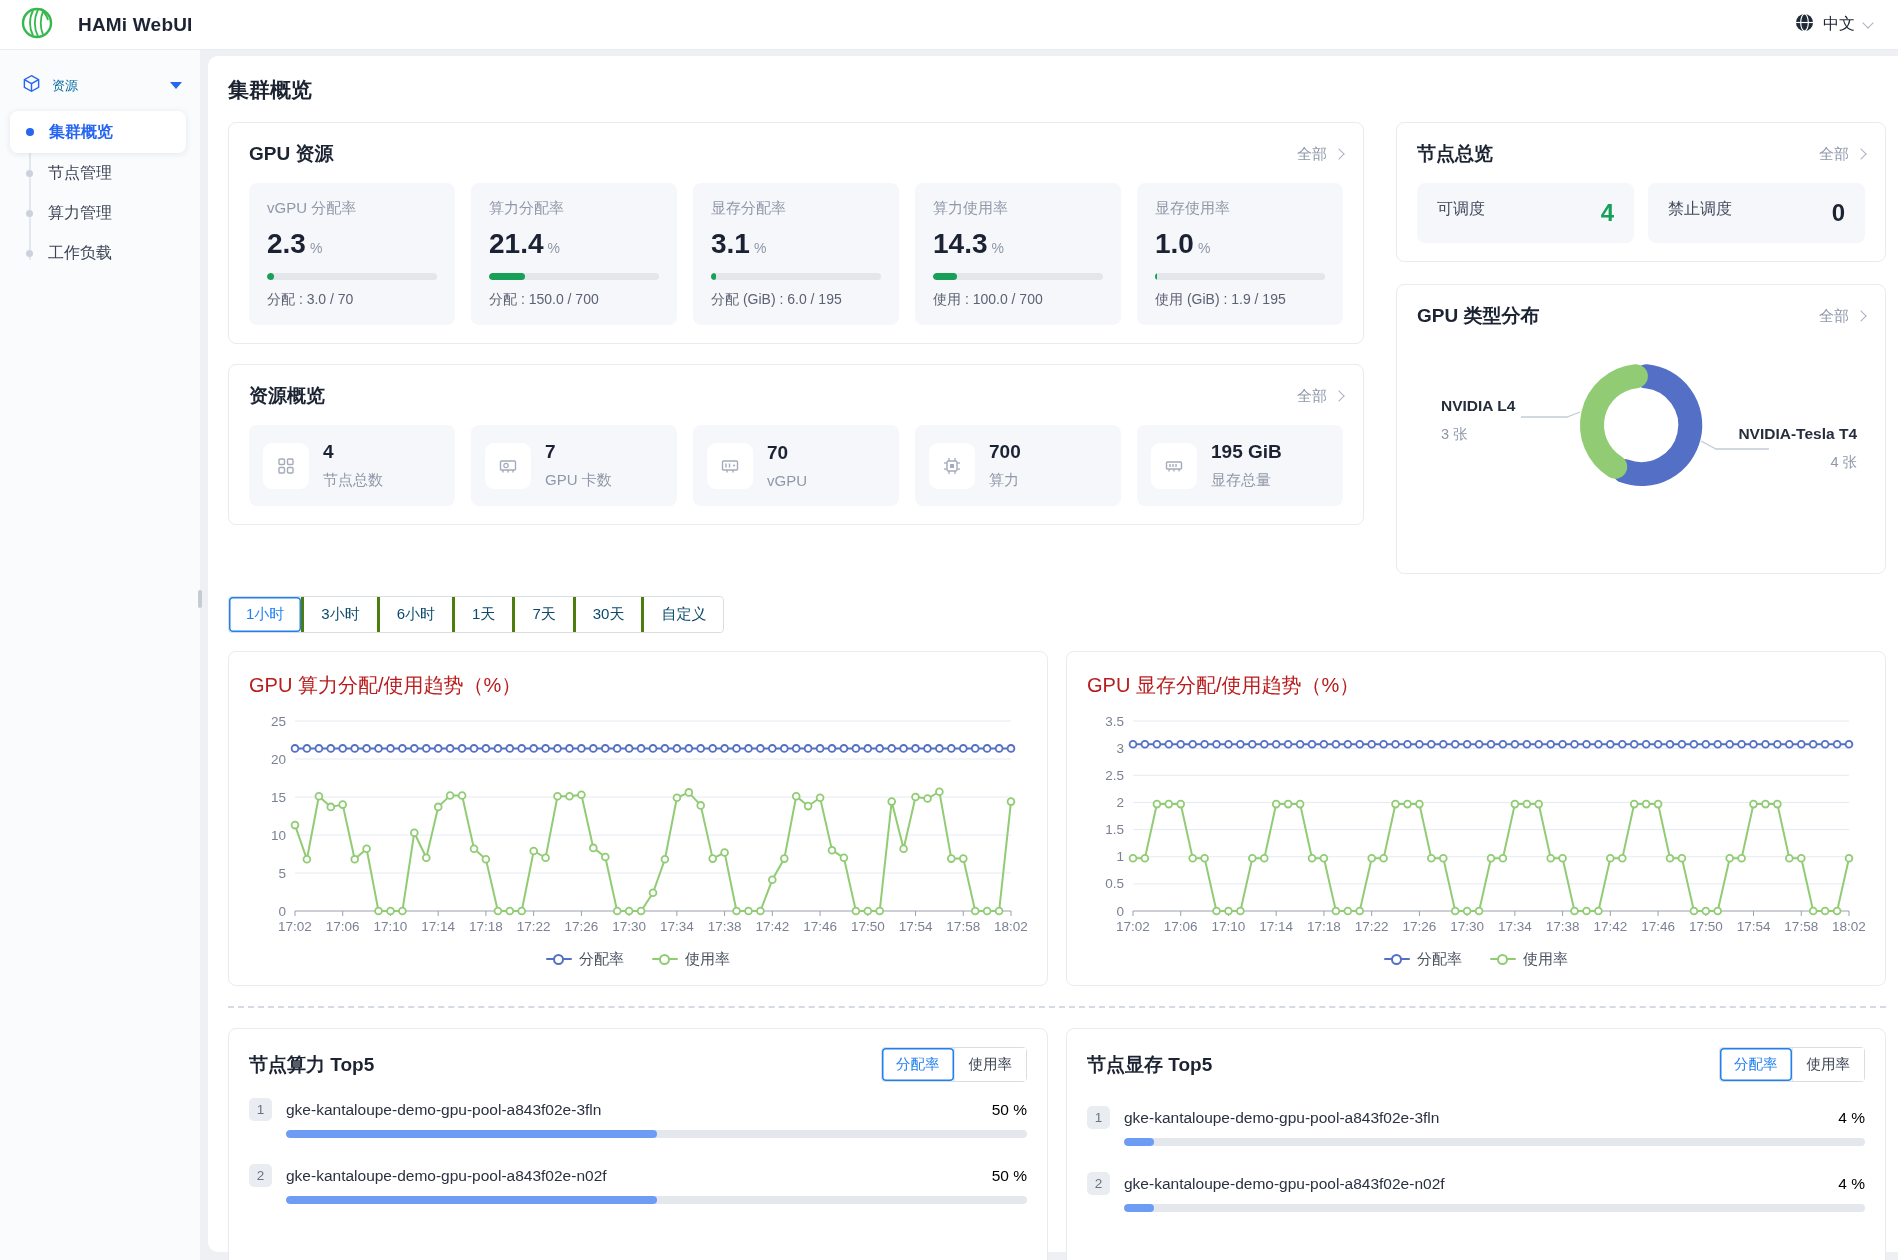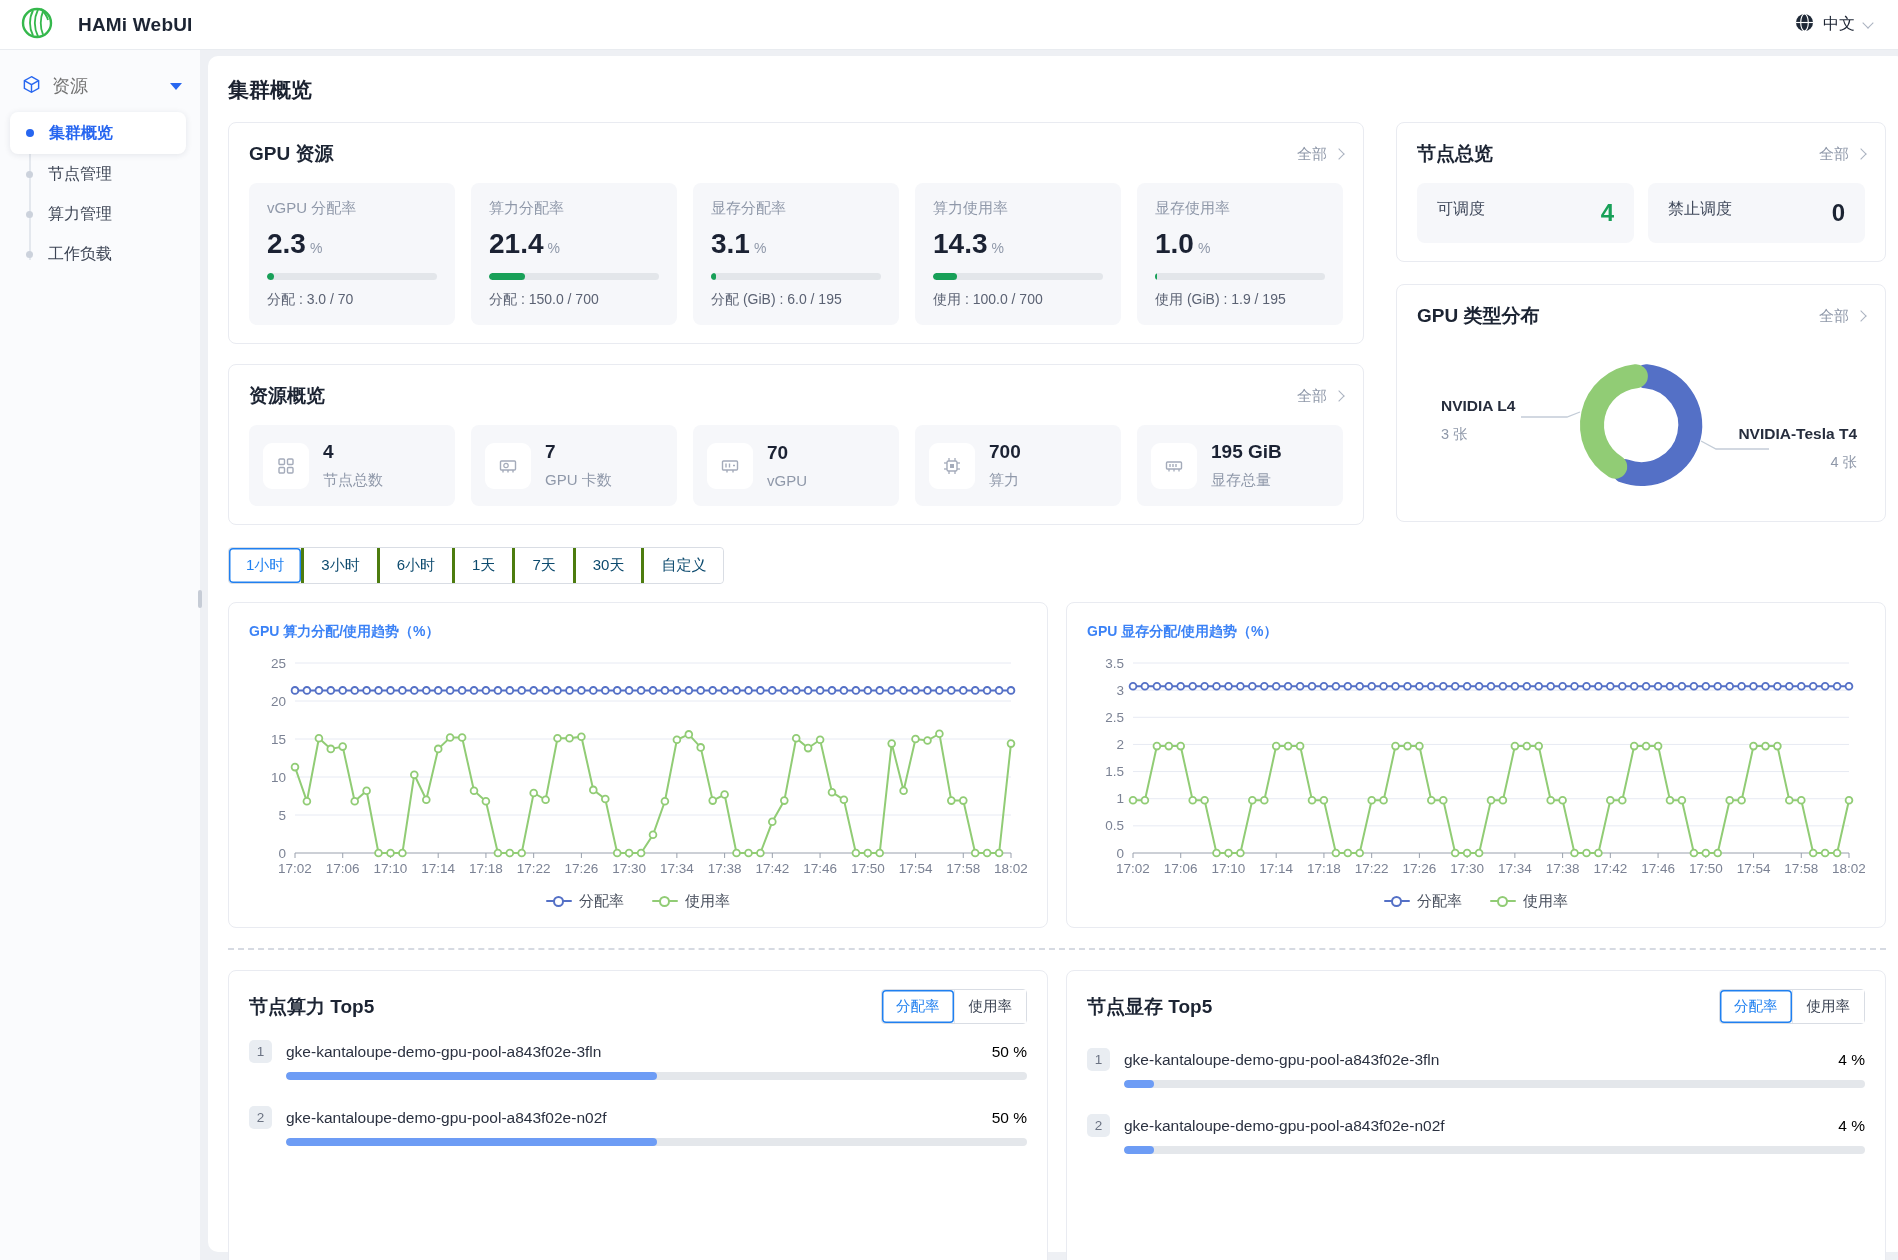--- a/index.html
+++ b/index.html
@@ -14,21 +14,21 @@
   .lang { display:flex; align-items:center; gap:9px; cursor:pointer; }
   .lang-label { font-size:16px; color:#1c2433; }
   .chev { display:inline-block; width:8px; height:8px; border-right:1.6px solid #aab2c0; border-bottom:1.6px solid #aab2c0; }
   .chev-right { transform:rotate(-45deg); margin-left:2px; }
   .chev-down { transform:rotate(45deg); margin-top:-4px; }
 
   
   .shell { display:flex; height:1210px; }
   .sidebar { width:200px; background:#fafbfd; position:relative; flex:none; padding-top:10px; }
   .side-group { display:flex; align-items:center; gap:11px; padding:14px 18px 14px 22px; cursor:pointer; }
-  .side-group-label { font-size:18px; color:#737373; flex:1; }
+  .side-group-label { font-size:13px; color:#0369a1; flex:1; }
   .caret-down { width:0; height:0; border-left:6px solid transparent; border-right:6px solid transparent; border-top:7px solid #2766f0; }
   .side-rail { position:absolute; left:29px; top:88px; width:2px; height:122px; background:#e4e8ee; }
   .side-item { position:relative; display:flex; align-items:center; gap:15px; height:40px; padding-left:26px;
     font-size:16px; color:#3d4555; cursor:pointer; margin:0 14px 0 0; }
   .side-dot { width:7px; height:7px; border-radius:50%; background:#ccd2dc; flex:none; position:relative; z-index:2; }
   .side-item.active { background:#fff; border-radius:8px; margin-left:10px; padding-left:16px;
     box-shadow:0 1px 6px rgba(30,40,70,.10); color:#2766f0; font-weight:bold; height:42px; }
   .side-item.active .side-dot { background:#2766f0; width:8px; height:8px; }
   .collapse-handle { position:absolute; right:-2px; top:540px; width:4px; height:18px; border-radius:2px; background:#c6ccd6; cursor:pointer; }
 
@@ -73,21 +73,21 @@
 
   
   .time-tabs { display:inline-flex; background:#fff; border:1px solid #d9dde4; border-radius:4px; margin:22px 0 18px 0; }
   .time-tab { padding:8px 17px; font-size:15px; color:#0c4a6e; background:#fff; border:none; border-left:3px solid #4d7c0f; cursor:pointer; font-family:inherit; }
   .time-tab:first-child { border-left:none; border-radius:4px 0 0 4px; }
   .time-tab:last-child { border-radius:0 4px 4px 0; }
   .time-tab.active { color:#2080f0; box-shadow:inset 0 0 0 1.5px #2080f0; border-radius:4px; border-left-color:transparent; }
 
   .charts-row { display:flex; gap:18px; }
   .chart-card { flex:1; padding:20px 20px 14px 20px; }
-  .chart-title { font-size:14px; font-weight:bold; color:#3b82f6; margin-bottom:10px; }
+  .chart-title { font-size:20px; font-weight:normal; color:#b91c1c; margin-bottom:10px; }
   .tick { font-size:13.5px; fill:#7b8294; }
   .legend { display:flex; justify-content:center; gap:28px; align-items:center; margin-top:2px; height:24px; }
   .legend-item { display:flex; align-items:center; gap:7px; cursor:pointer; }
   .legend-label { font-size:15px; color:#49505e; }
   .lmark { position:relative; width:26px; height:11px; flex:none; }
   .lmark .lline { position:absolute; top:4.5px; left:0; right:0; height:2px; border-radius:1px; }
   .lmark .ldot { position:absolute; left:7px; top:0; width:11px; height:11px; border-radius:50%; border:2px solid; background:#fff; }
 
   .dashed-sep { border-top:2px dashed #d6dae2; margin:20px 0 20px 0; }
 
@@ -355,21 +355,21 @@
                 <span class="node-tile-label">可调度</span>
                 <span class="node-tile-value val-green">4</span>
               </div>
               <div class="node-tile">
                 <span class="node-tile-label">禁止调度</span>
                 <span class="node-tile-value val-dark">0</span>
               </div>
             </div>
           </div>
 
-          <div class="card" style="height:238px;">
+          <div class="card" style="height:290px;">
             <div class="card-head" style="margin-bottom:6px;">
               <span class="card-title">GPU 类型分布</span>
               <span class="all-link">
                 <span>全部</span>
                 <span class="chev chev-right"></span>
               </span>
             </div>
             <svg width="448" height="186" viewBox="0 0 448 186">
               <g>
                   <path d="M 229.1 41.3 A 49 49 0 1 1 207.5 136.1" fill="none" stroke="#5470c6" stroke-width="24" stroke-linecap="round"></path>

